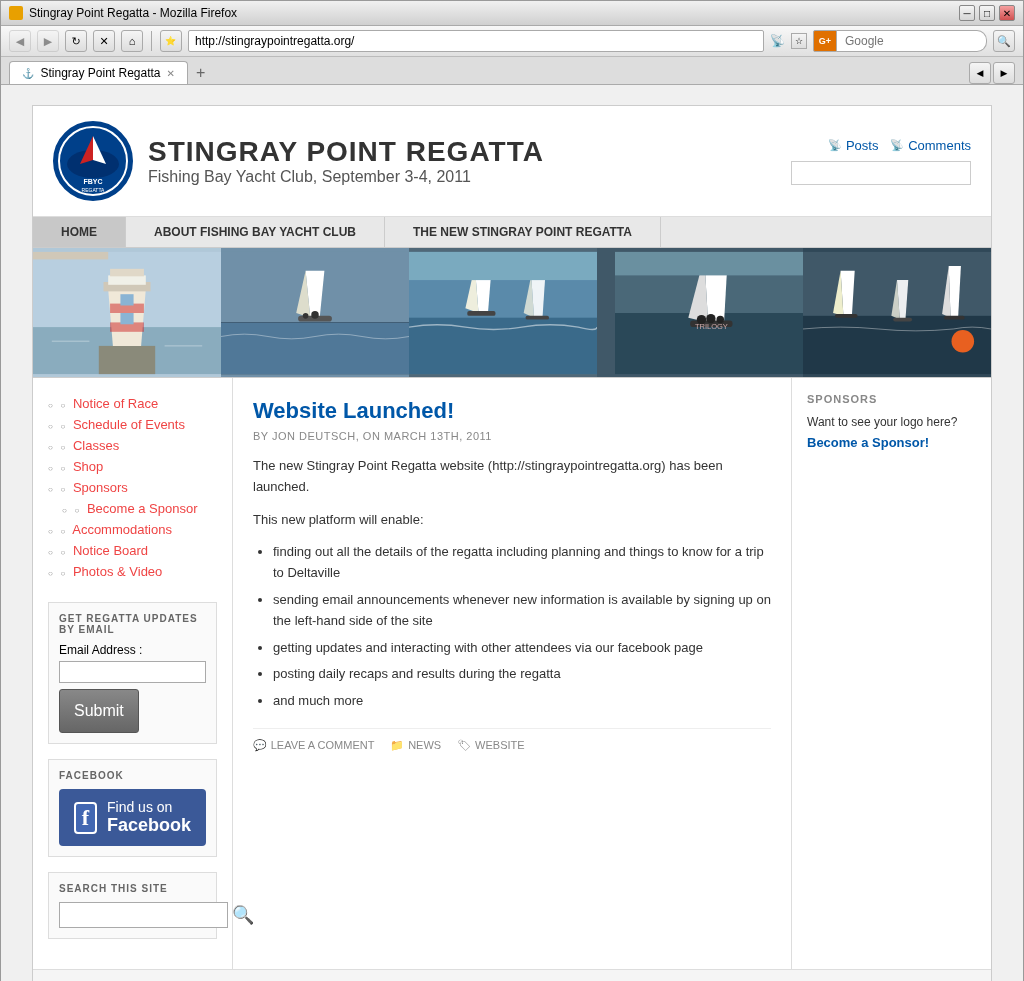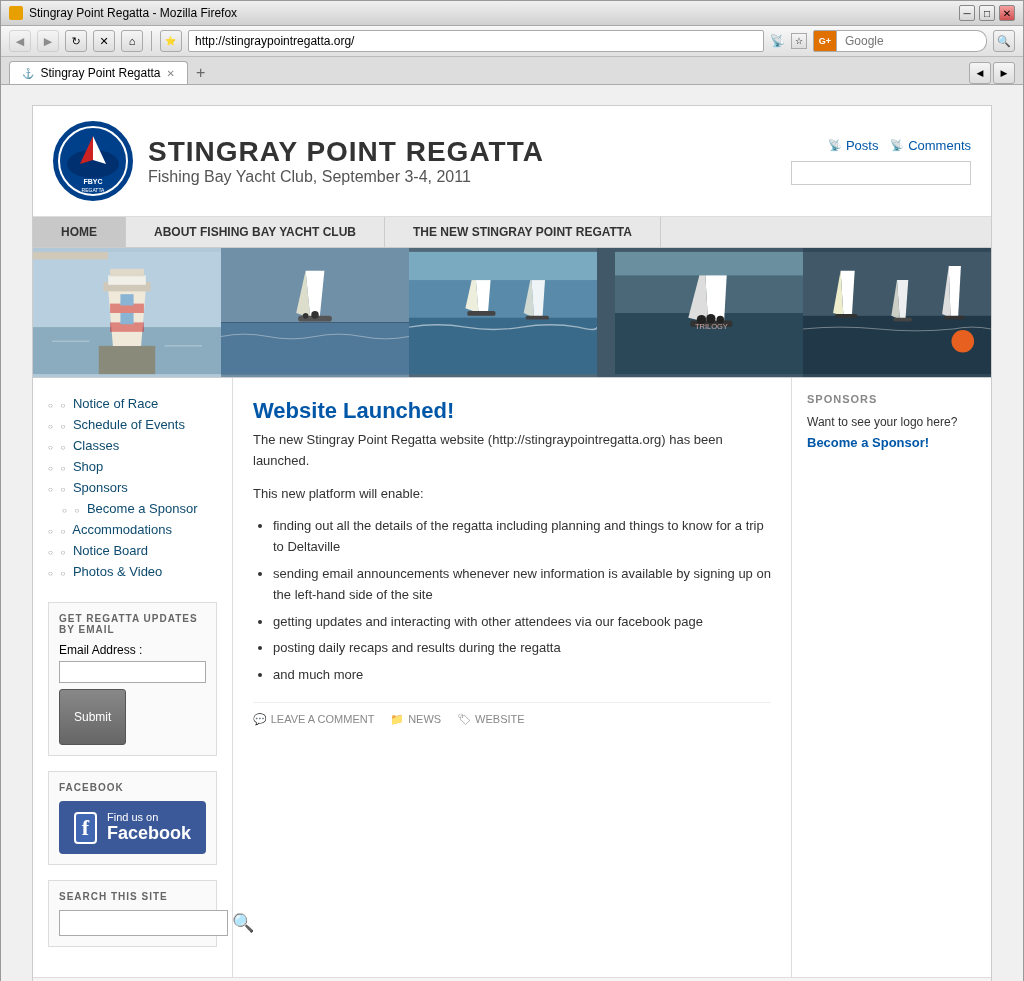--- a/index.html
+++ b/index.html
@@ -59,35 +59,35 @@
     
     .main-layout { display: flex; gap: 0; }
     .sidebar { width: 200px; min-width: 200px; padding: 15px; border-right: 1px solid #ddd; }
     .main-content { flex: 1; padding: 20px; }
     .right-sidebar { width: 200px; min-width: 200px; padding: 15px; border-left: 1px solid #ddd; }
 
     
     .sidebar-nav { margin-bottom: 20px; }
     .sidebar-nav ul { list-style: none; }
     .sidebar-nav li { padding: 3px 0; font-size: 13px; }
-    .sidebar-nav li a { color: #0c4a6e; text-decoration: none; }
+    .sidebar-nav li a { color: #ef4444; text-decoration: none; }
     .sidebar-nav li:not(.sub)::before { content: "○"; font-size: 8px; color: #888; margin-right: 4px; }
 
     
     .sidebar-box { border: 1px solid #ddd; padding: 10px; margin-bottom: 15px; background: #fafafa; }
     .sidebar-box-title { font-size: 10px; font-weight: bold; color: #666; text-transform: uppercase; letter-spacing: 1px; margin-bottom: 8px; }
     .email-label { font-size: 12px; margin-bottom: 4px; }
     .email-input { width: 100%; height: 22px; border: 1px solid #aaa; padding: 0 4px; font-size: 12px; margin-bottom: 6px; }
-    .submit-btn { background: linear-gradient(to bottom, #888, #666); color: white; border: 1px solid #555; padding: 20px 14px; font-size: 12px; cursor: pointer; border-radius: 3px; }
+    .submit-btn { background: linear-gradient(to bottom, #888, #666); color: white; border: 1px solid #555; padding: 12px 14px; font-size: 16px; cursor: pointer; border-radius: 3px; }
 
     
     .facebook-box { background: #3b5998; border-radius: 4px; padding: 10px 15px; display: flex; align-items: center; gap: 10px; cursor: pointer; }
     .fb-icon { width: 32px; height: 32px; background: #4267b2; border: 2px solid white; border-radius: 4px; display: flex; align-items: center; justify-content: center; color: white; font-weight: bold; font-size: 22px; font-family: serif; }
     .fb-text { color: white; }
-    .fb-find { font-size: 11px; }
+    .fb-find { font-size: 14px; }
     .fb-facebook { font-size: 18px; font-weight: bold; }
 
     
     .search-box { display: flex; align-items: center; gap: 4px; }
     .search-input { flex: 1; height: 26px; border: 1px solid #aaa; padding: 0 6px; font-size: 12px; }
     .search-go { background: none; border: none; cursor: pointer; font-size: 18px; color: #666; }
 
     
     .post-title { font-size: 22px; font-weight: bold; color: #0057a8; margin-bottom: 6px; }
     .post-meta { font-size: 11px; color: #888; margin-bottom: 14px; text-transform: uppercase; letter-spacing: 0.5px; }
@@ -371,20 +371,21 @@
               <input class="search-input" type="text" style="">
               <button class="search-go">
                 <span>🔍</span>
               </button>
             </div>
           </div>
         </div>
 
         <div class="main-content">
           <h2 class="post-title">Website Launched!</h2>
+          <div class="post-meta">BY JON DEUTSCH, ON MARCH 13TH, 2011</div>
           <div class="post-body">
             <p>The new Stingray Point Regatta website (http://stingraypointregatta.org) has been launched.</p>
             <p>This new platform will enable:</p>
             <ul>
               <li>finding out all the details of the regatta including planning and things to know for a trip to Deltaville</li>
               <li>sending email announcements whenever new information is available by signing up on the left-hand side of the site</li>
               <li>getting updates and interacting with other attendees via our facebook page</li>
               <li>posting daily recaps and results during the regatta</li>
               <li>and much more</li>
             </ul>

